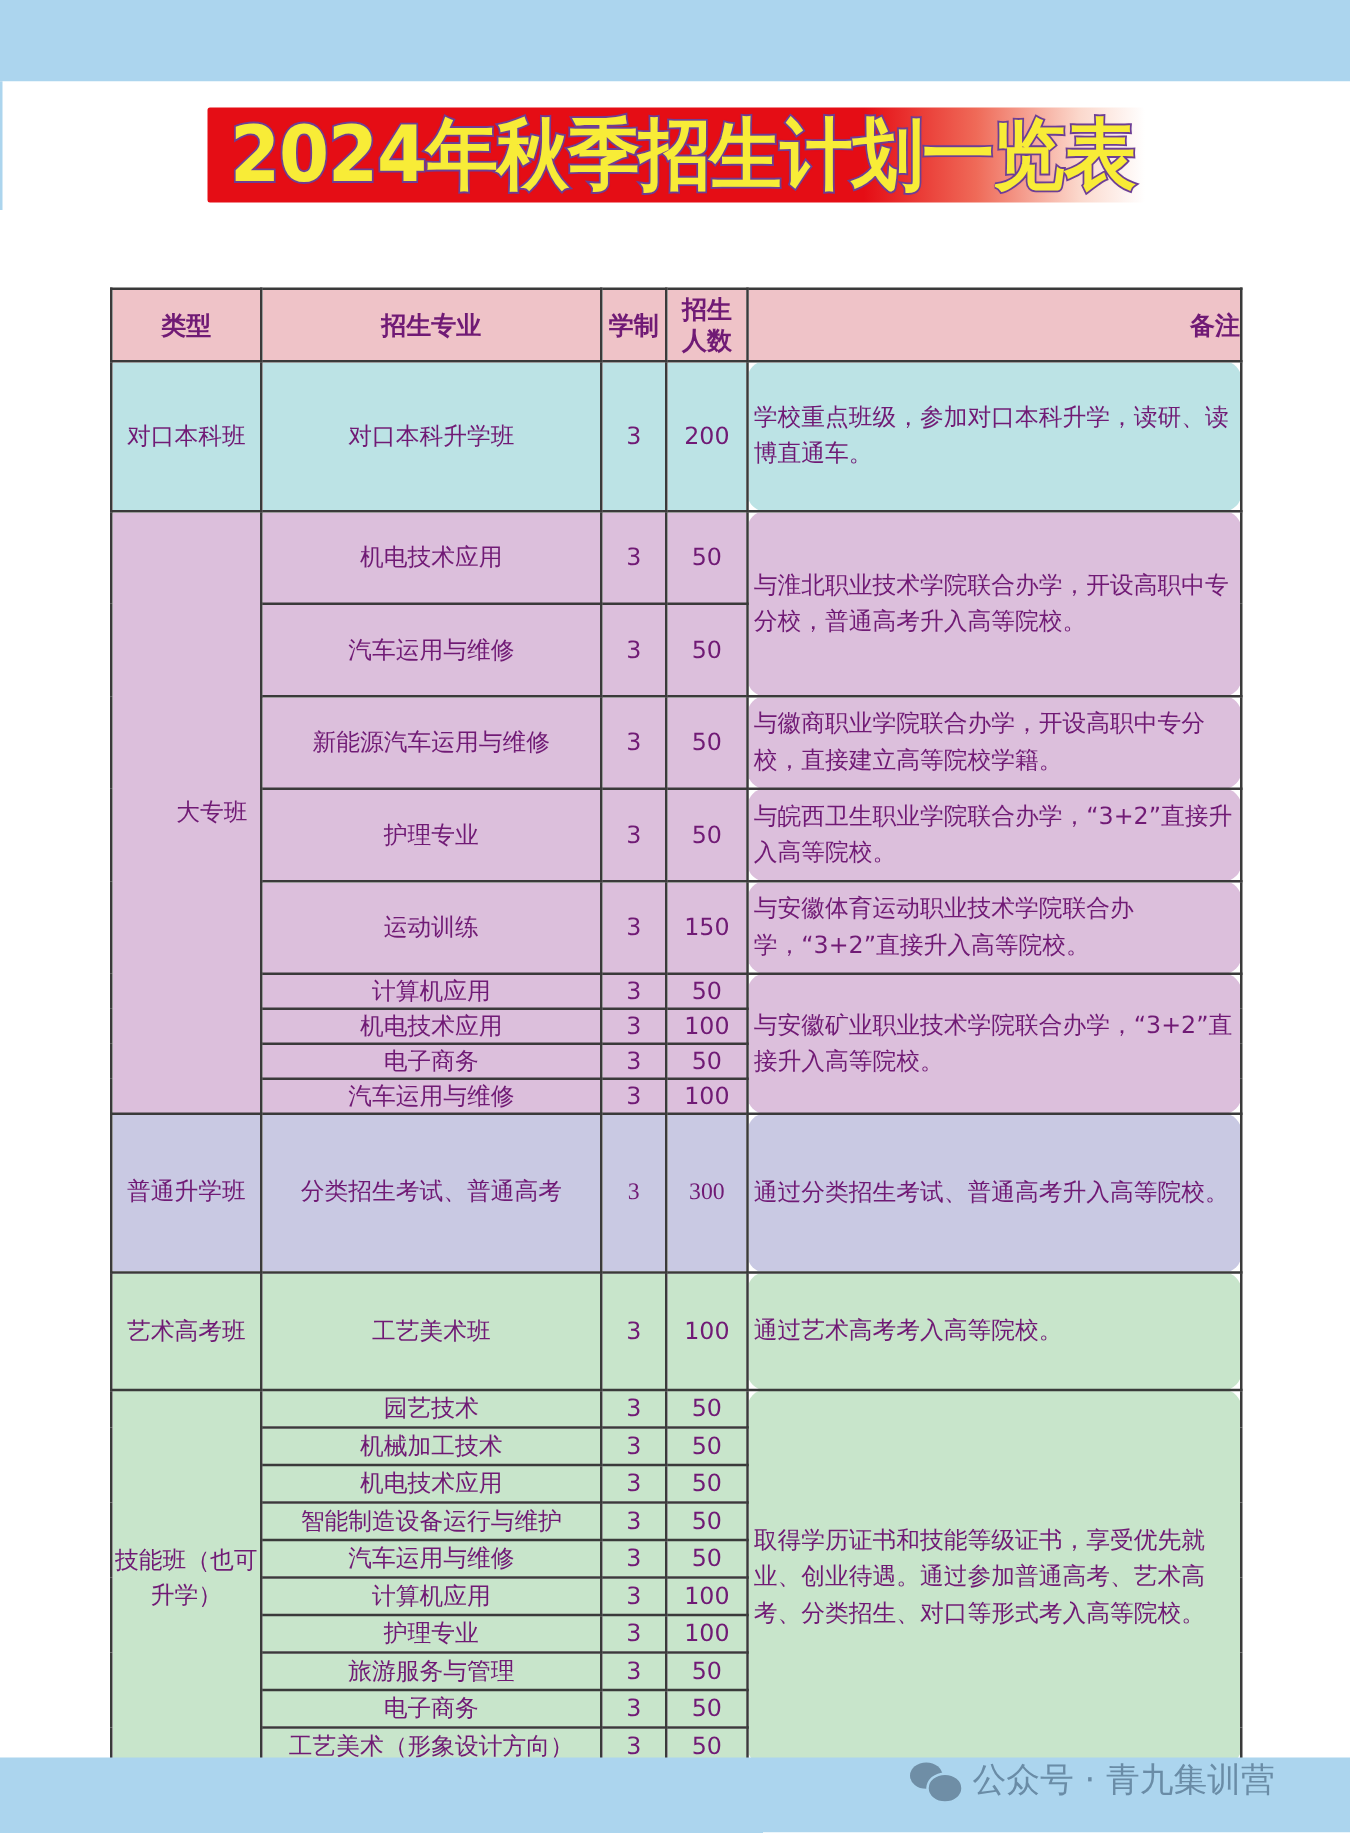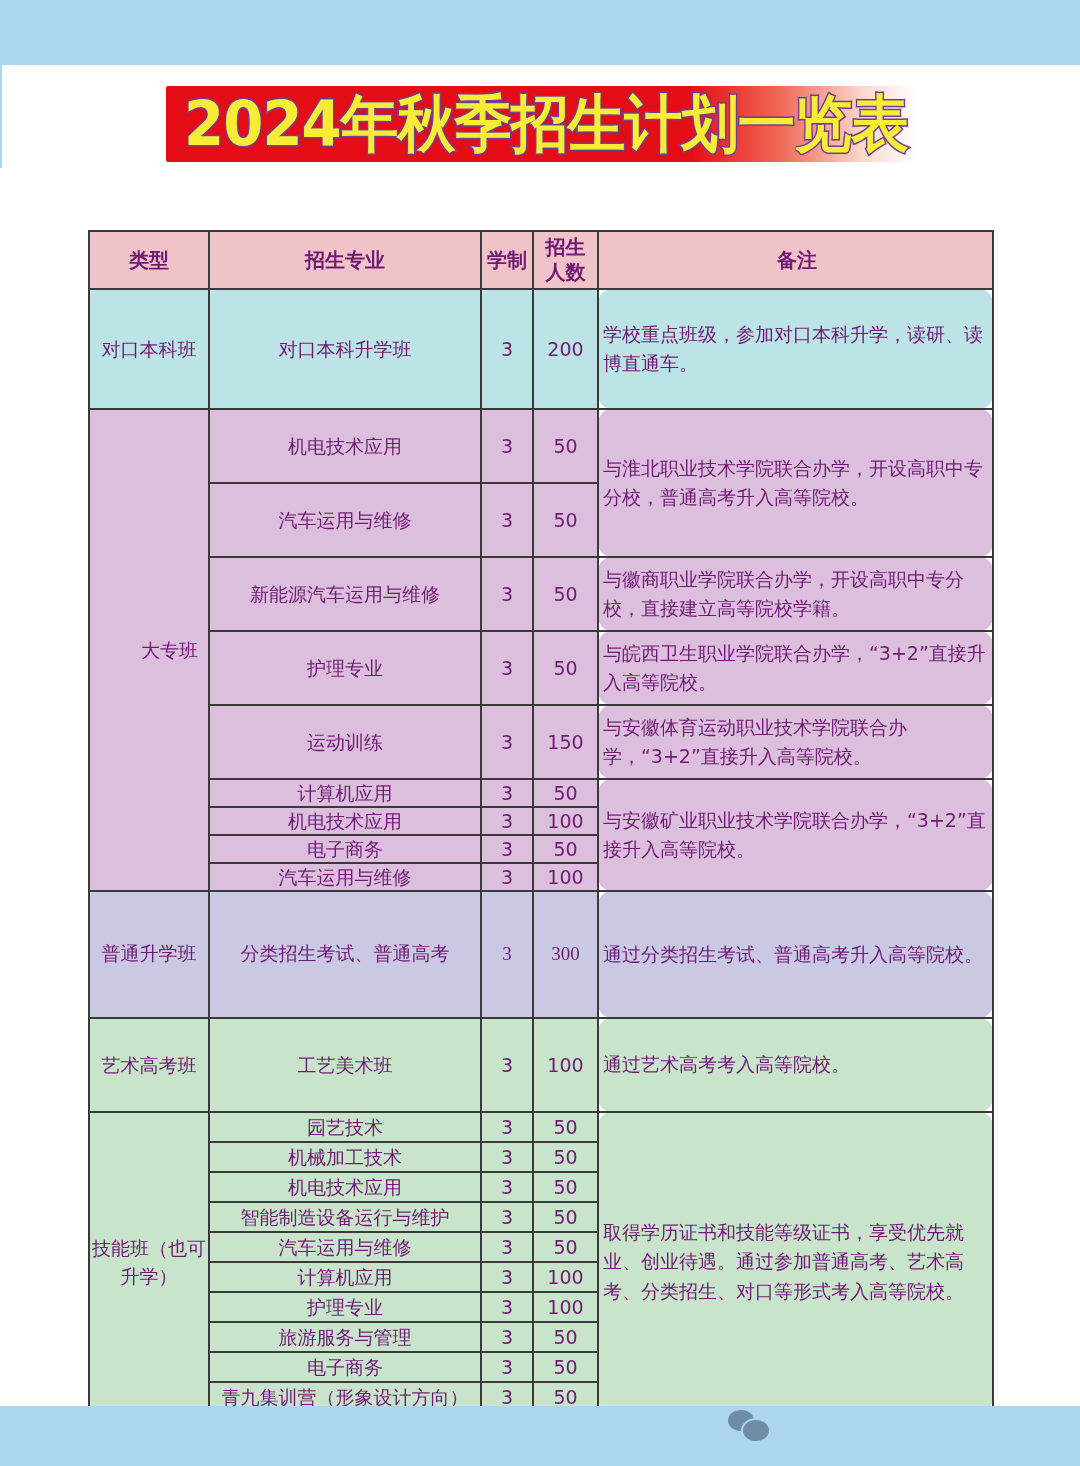--- a/index.html
+++ b/index.html
@@ -43,21 +43,21 @@
     }
     table.plan td, table.plan th {
       border: 2px solid #3a3a3a;
       padding: 0;
       font-size: 19px;
       font-weight: normal;
       line-height: 1.2;
       overflow: hidden;
     }
     table.plan th { background: #efc3c8; font-weight: bold; font-size: 20px; text-align: center; }
-    table.plan th.note-h { text-align: center; padding-left: 3px; }
+    table.plan th.note-h { text-align: right; padding-left: 3px; }
     .c { text-align: center; }
     .note { text-align: left; padding: 0 4px !important; font-size: 19px; line-height: 1.55 !important; border-radius: 14px; }
     .cat { text-align: center; font-size: 19px; }
     .cat-top { vertical-align: top; padding-top: 230px !important; }
 
     .g-cyan td { background: #bce3e5; }
     .g-pink td { background: #dcbfdc; }
     .g-lav td { background: #c9c9e3; font-family: Liberation Serif, serif; }
     .g-green td { background: #c8e5cb; }
 
@@ -221,26 +221,27 @@
       <td class="c">旅游服务与管理</td>
       <td class="c">3</td>
       <td class="c">50</td>
     </tr>
     <tr class="g-green dense" style="height:30px">
       <td class="c">电子商务</td>
       <td class="c">3</td>
       <td class="c">50</td>
     </tr>
     <tr class="g-green dense" style="height:30px">
-      <td class="c">青九集训营（形象设计方向）</td>
+      <td class="c">工艺美术（形象设计方向）</td>
       <td class="c">3</td>
       <td class="c">50</td>
     </tr>
   </tbody>
 </table>
 
 <div class="bottom-band"></div>
 <div class="footer">
   <span class="wechat-icon">
     <span class="b1"></span>
       <span class="b2"></span>
   </span>
+  <span>公众号 · 青九集训营</span>
 </div>
 
 </body></html>

